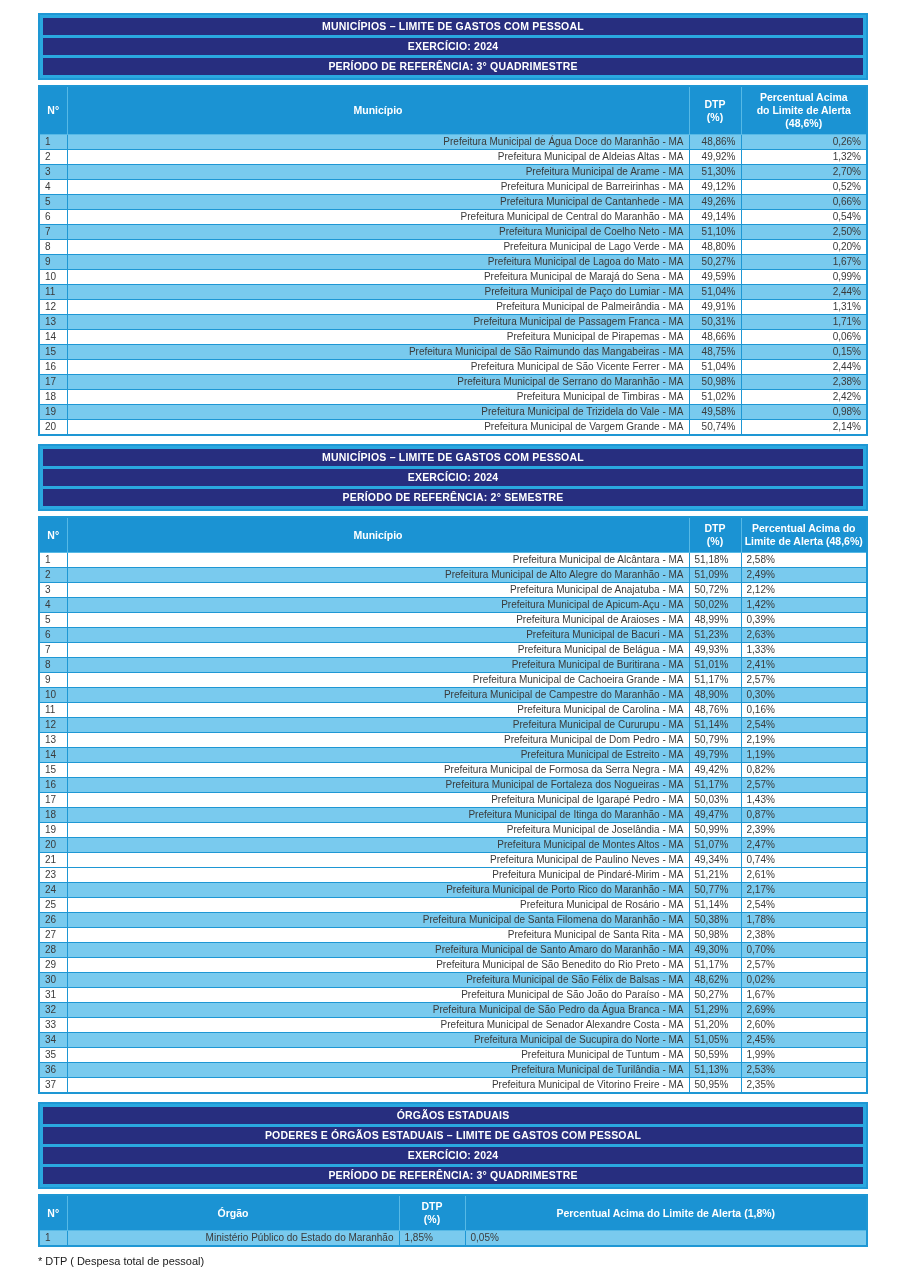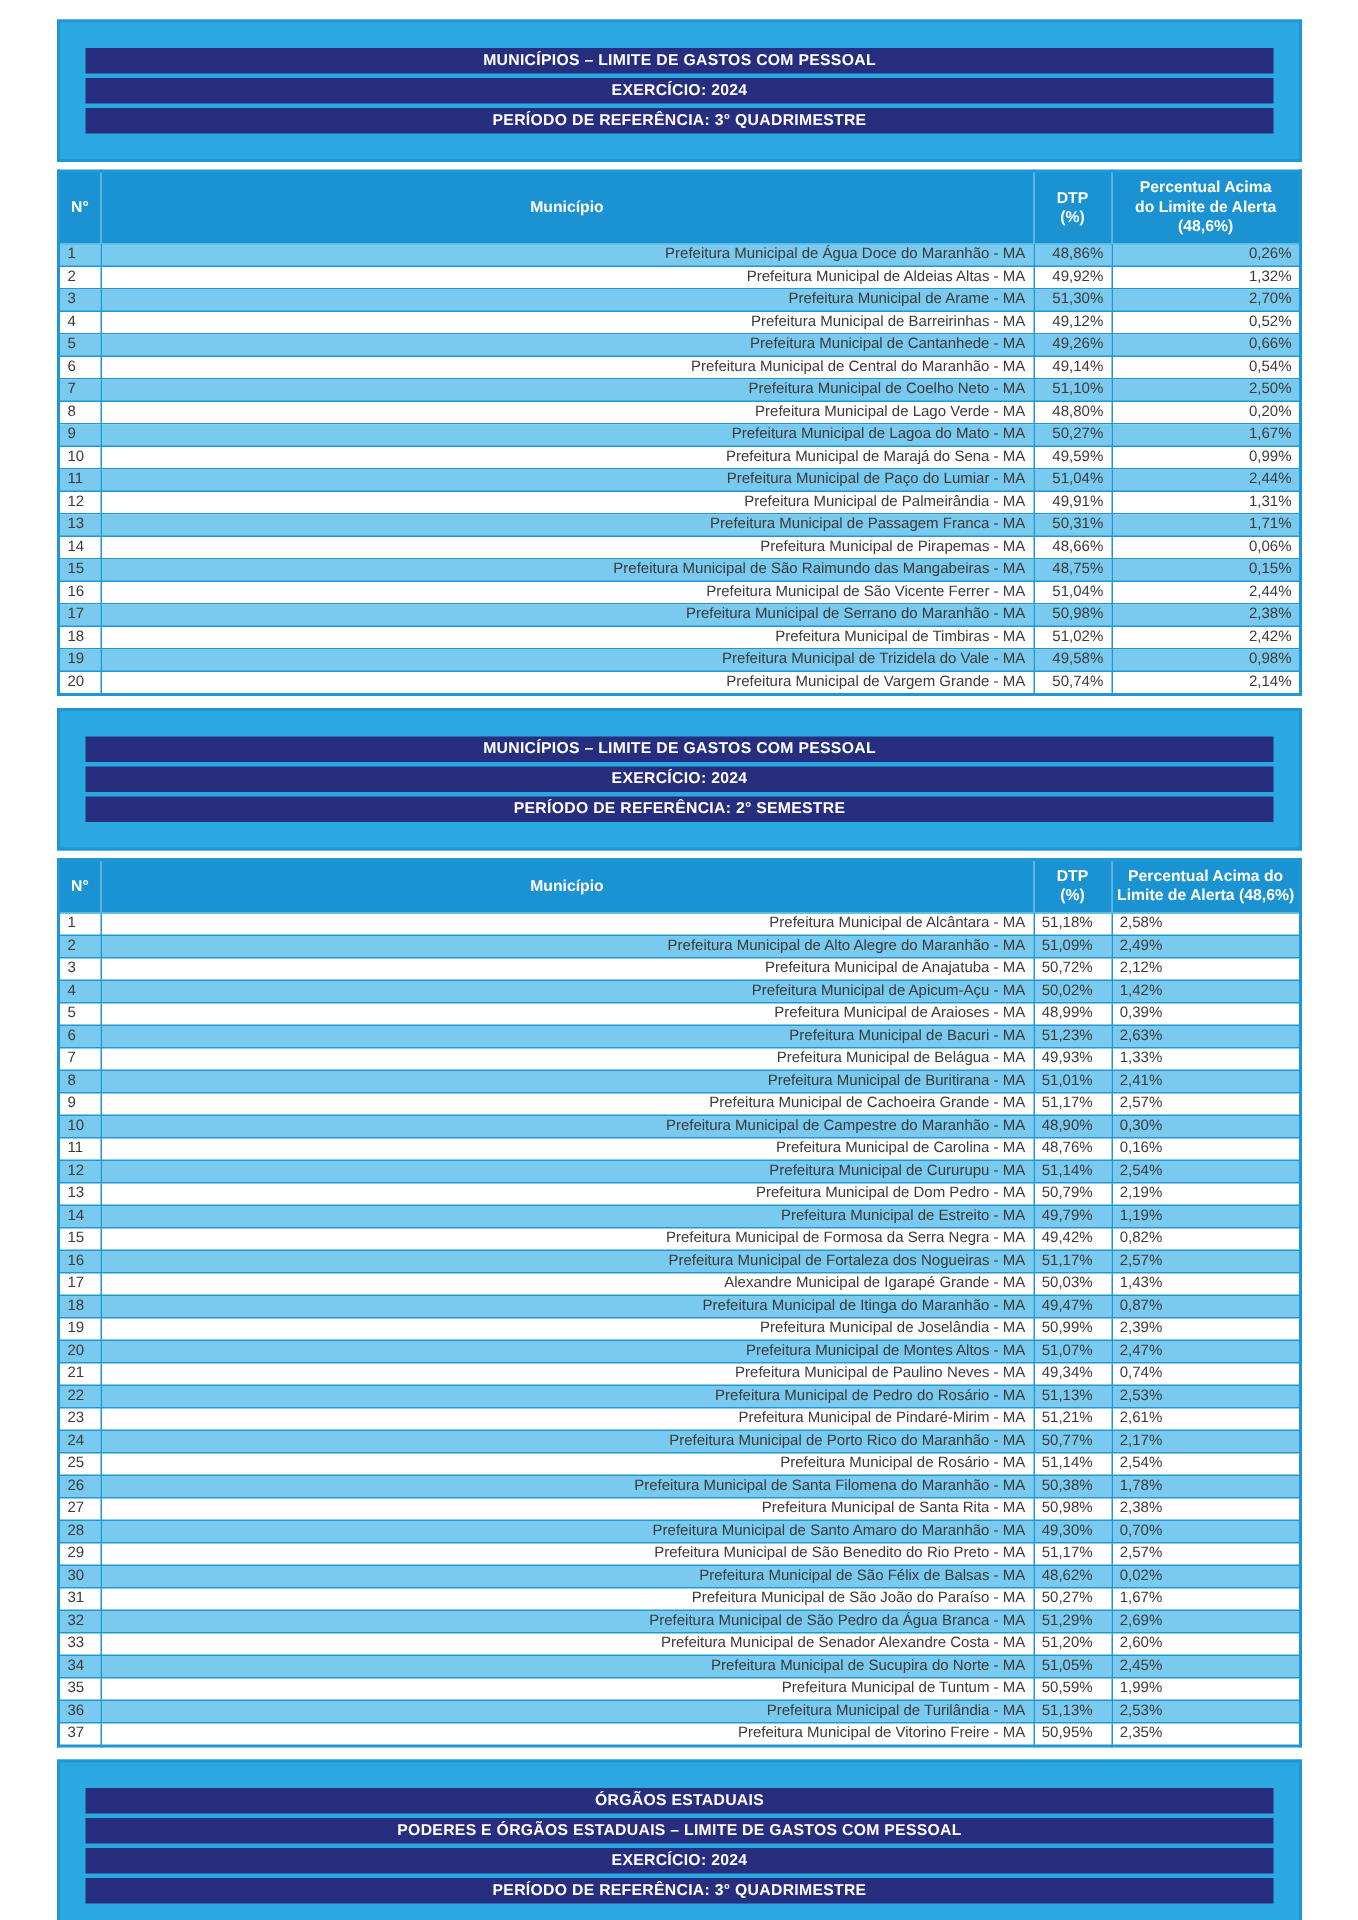--- a/index.html
+++ b/index.html
@@ -13,21 +13,21 @@
   .page {
     padding: 13px 37px 0 38px;
     width: 905px;
   }
   section { margin-bottom: 8px; }
 
   
   .bands {
     border: 2px solid #1E97D4;
     background: #2AA8E0;
-    padding: 17px;
+    padding: 3px;
     display: flex;
     flex-direction: column;
     gap: 3px;
     margin-bottom: 5px;
   }
   .band {
     background: #272E7F;
     color: #ffffff;
     font-weight: bold;
     font-size: 10.5px;
@@ -346,21 +346,21 @@
             <td class="c-pct">0,82%</td>
           </tr>
           <tr class="shaded">
             <td class="c-num">16</td>
             <td class="c-name">Prefeitura Municipal de Fortaleza dos Nogueiras - MA</td>
             <td class="c-dtp">51,17%</td>
             <td class="c-pct">2,57%</td>
           </tr>
           <tr class="plain">
             <td class="c-num">17</td>
-            <td class="c-name">Alexandre Municipal de Igarapé Grande - MA</td>
+            <td class="c-name">Prefeitura Municipal de Igarapé Pedro - MA</td>
             <td class="c-dtp">50,03%</td>
             <td class="c-pct">1,43%</td>
           </tr>
           <tr class="shaded">
             <td class="c-num">18</td>
             <td class="c-name">Prefeitura Municipal de Itinga do Maranhão - MA</td>
             <td class="c-dtp">49,47%</td>
             <td class="c-pct">0,87%</td>
           </tr>
           <tr class="plain">
@@ -373,26 +373,20 @@
             <td class="c-num">20</td>
             <td class="c-name">Prefeitura Municipal de Montes Altos - MA</td>
             <td class="c-dtp">51,07%</td>
             <td class="c-pct">2,47%</td>
           </tr>
           <tr class="plain">
             <td class="c-num">21</td>
             <td class="c-name">Prefeitura Municipal de Paulino Neves - MA</td>
             <td class="c-dtp">49,34%</td>
             <td class="c-pct">0,74%</td>
-          </tr>
-          <tr class="shaded">
-            <td class="c-num">22</td>
-            <td class="c-name">Prefeitura Municipal de Pedro do Rosário - MA</td>
-            <td class="c-dtp">51,13%</td>
-            <td class="c-pct">2,53%</td>
           </tr>
           <tr class="plain">
             <td class="c-num">23</td>
             <td class="c-name">Prefeitura Municipal de Pindaré-Mirim - MA</td>
             <td class="c-dtp">51,21%</td>
             <td class="c-pct">2,61%</td>
           </tr>
           <tr class="shaded">
             <td class="c-num">24</td>
             <td class="c-name">Prefeitura Municipal de Porto Rico do Maranhão - MA</td>

